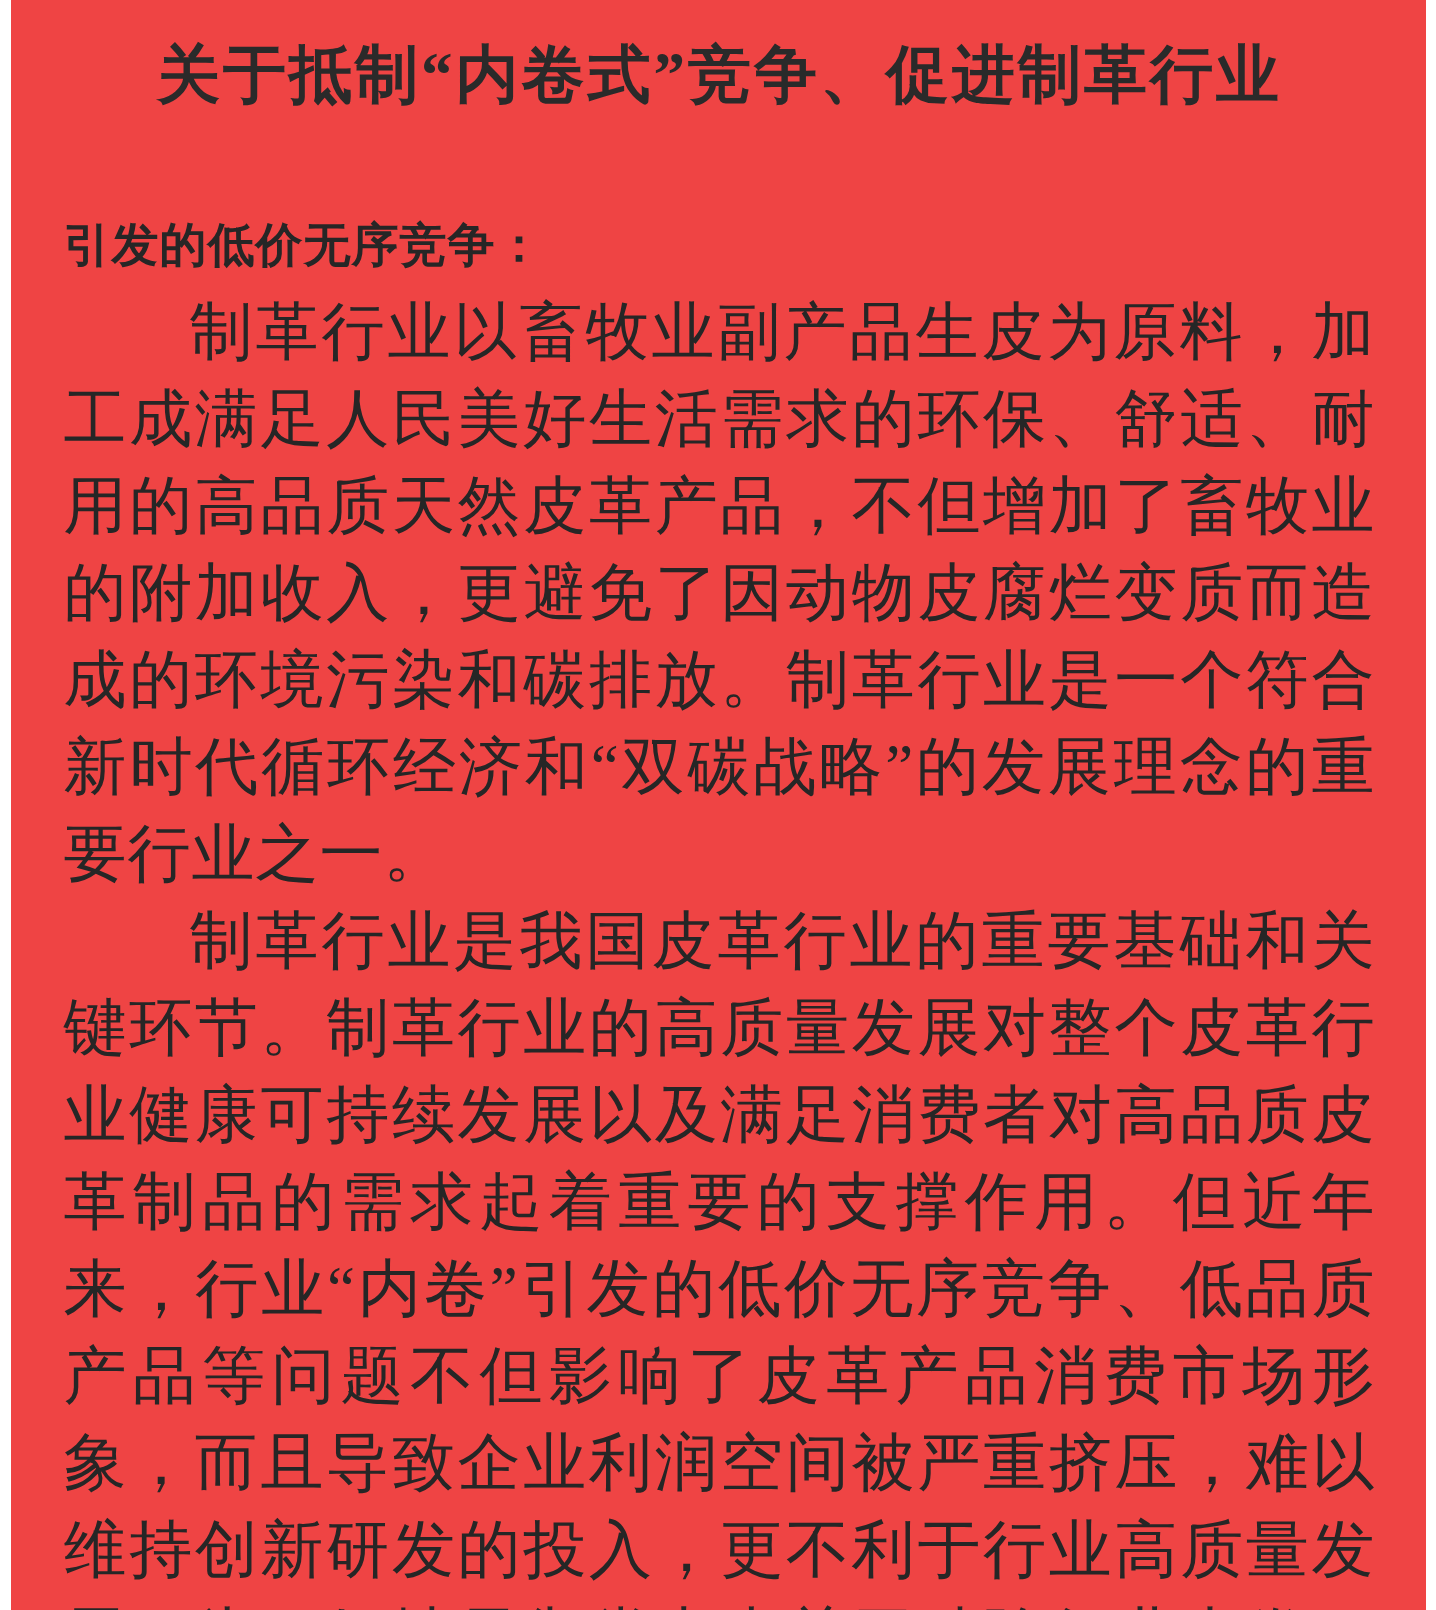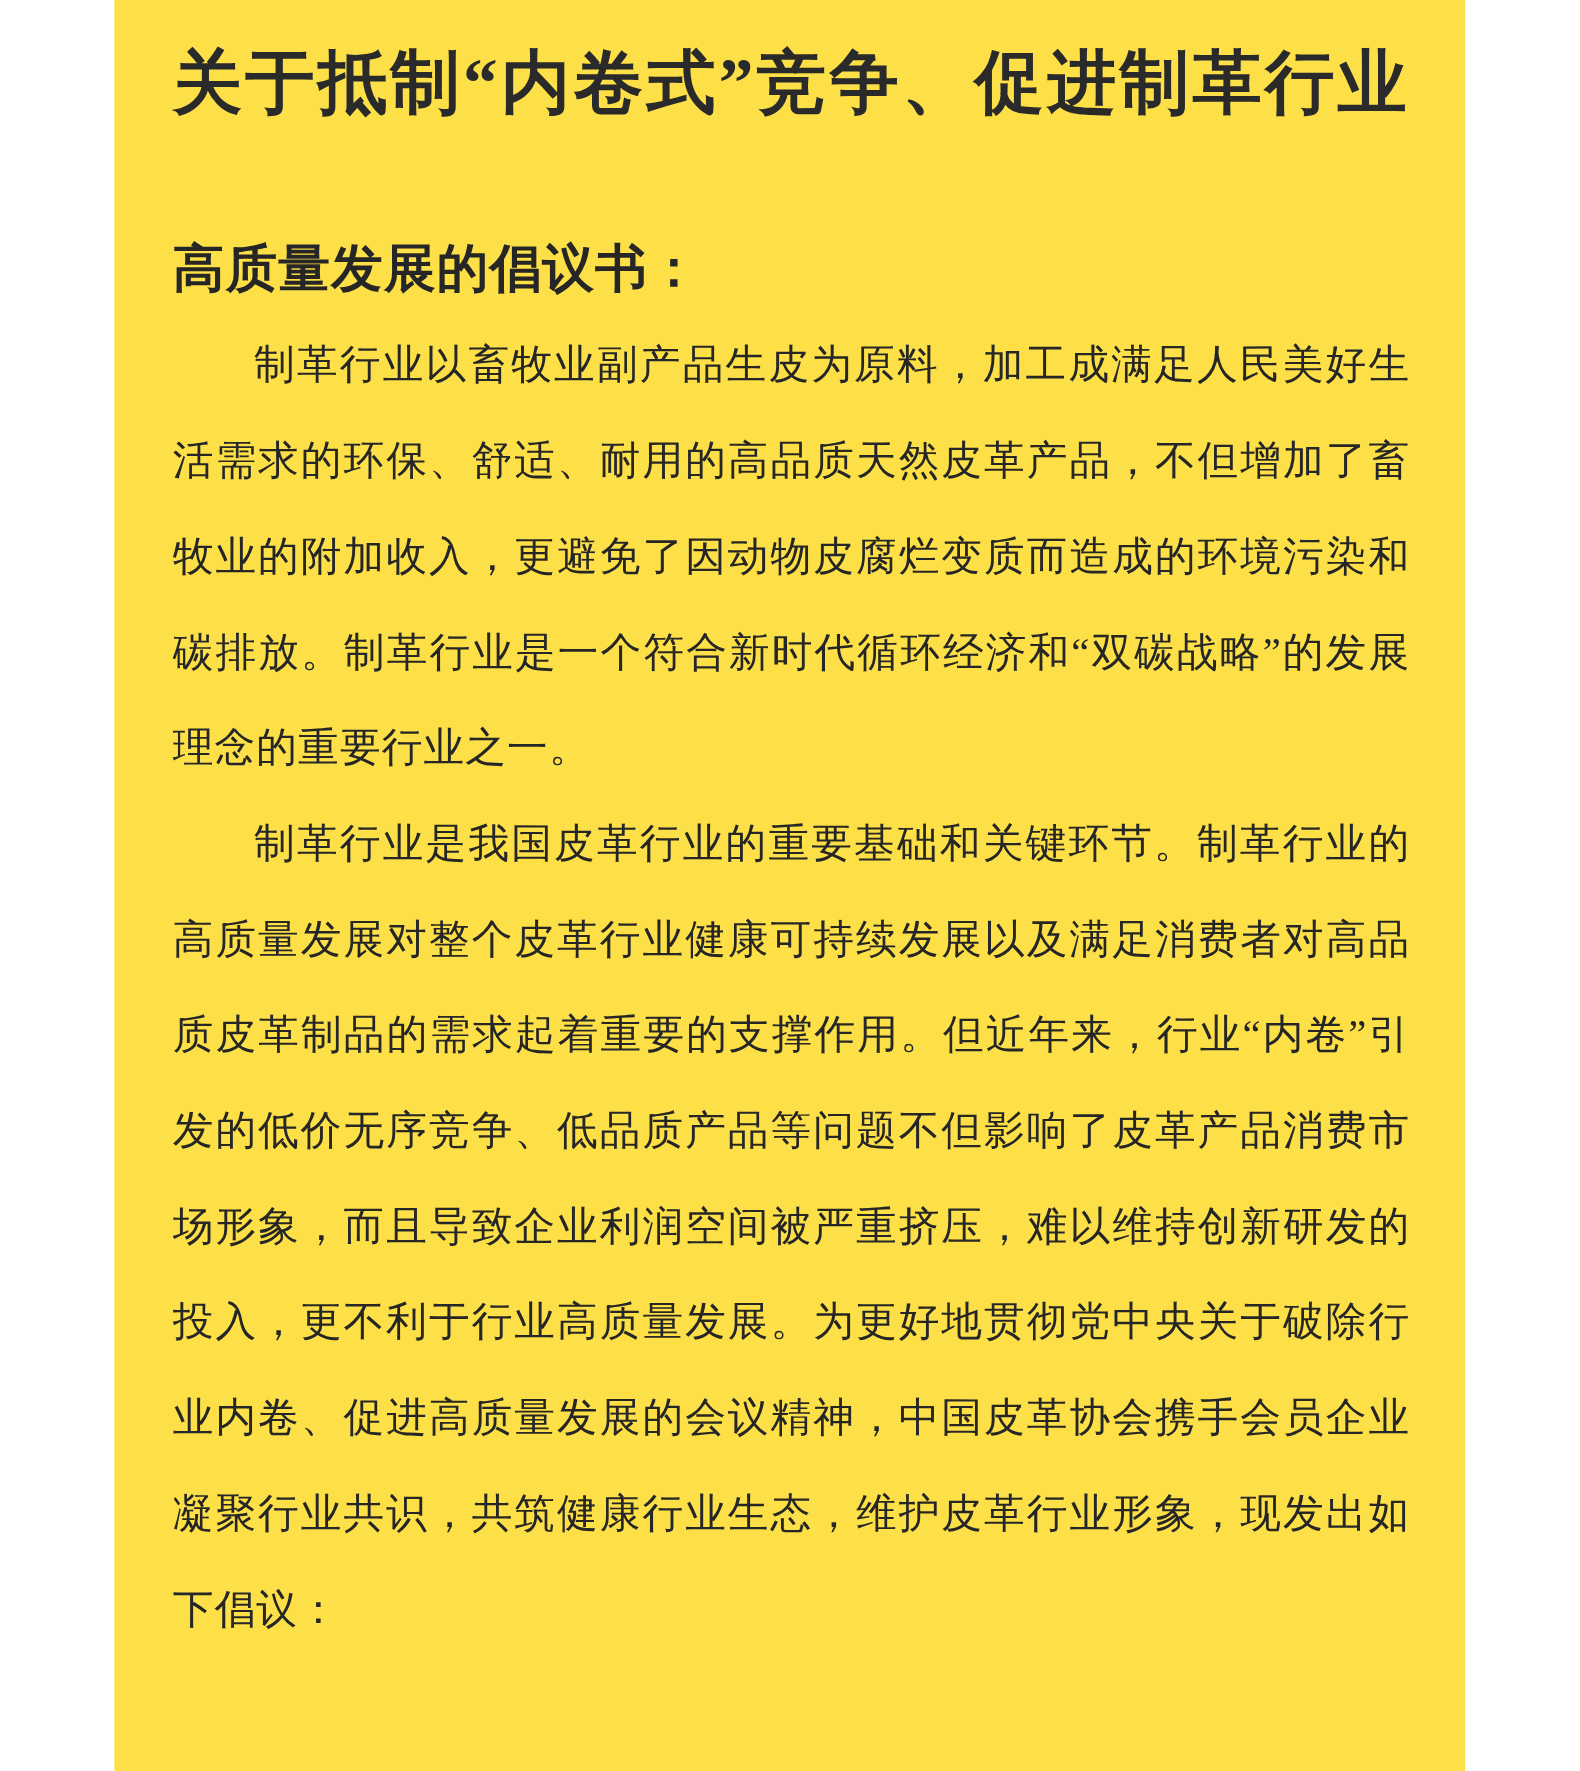--- a/index.html
+++ b/index.html
@@ -2,26 +2,26 @@
 <html><head>
 <meta charset="utf-8">
 <style>
   html, body {
     margin: 0;
     padding: 0;
     background: #ffffff;
   }
   .page {
     position: relative;
-    width: 1228px;
+    width: 1415px;
     height: 1610px;
     box-sizing: border-box;
     margin: 0 auto;
     padding: 30px 50px 0 53px;
-    background: #fde047;
+    background: #ef4444;
     color: #262626;
     font-family: "Liberation Serif", "DejaVu Serif", serif;
     overflow: hidden;
   }
   .doc-title {
     margin: 0;
     padding: 0;
     text-align: center;
     font-size: 63px;
     font-weight: bold;
@@ -38,36 +38,36 @@
     padding: 0;
     font-size: 47px;
     font-weight: bold;
     line-height: 87px;
     letter-spacing: 1px;
     text-align: left;
   }
   .body-para {
     margin: 0;
     padding: 0;
-    font-size: 37px;
+    font-size: 63px;
     font-weight: normal;
     line-height: 87px;
     letter-spacing: 1px;
     text-align: justify;
     text-indent: 2em;
   }
 </style>
 </head>
 <body>
 
 <div class="page">
 
   <h1 class="doc-title">
     <span class="title-line">关于抵制“内卷式”竞争、促进制革行业</span>
   </h1>
 
-  <p class="salutation">高质量发展的倡议书：</p>
+  <p class="salutation">引发的低价无序竞争：</p>
 
   <p class="body-para">制革行业以畜牧业副产品生皮为原料，加工成满足人民美好生活需求的环保、舒适、耐用的高品质天然皮革产品，不但增加了畜牧业的附加收入，更避免了因动物皮腐烂变质而造成的环境污染和碳排放。制革行业是一个符合新时代循环经济和“双碳战略”的发展理念的重要行业之一。</p>
 
   <p class="body-para">制革行业是我国皮革行业的重要基础和关键环节。制革行业的高质量发展对整个皮革行业健康可持续发展以及满足消费者对高品质皮革制品的需求起着重要的支撑作用。但近年来，行业“内卷”引发的低价无序竞争、低品质产品等问题不但影响了皮革产品消费市场形象，而且导致企业利润空间被严重挤压，难以维持创新研发的投入，更不利于行业高质量发展。为更好地贯彻党中央关于破除行业内卷、促进高质量发展的会议精神，中国皮革协会携手会员企业凝聚行业共识，共筑健康行业生态，维护皮革行业形象，现发出如下倡议：</p>
 
 </div>
 
 </body></html>

